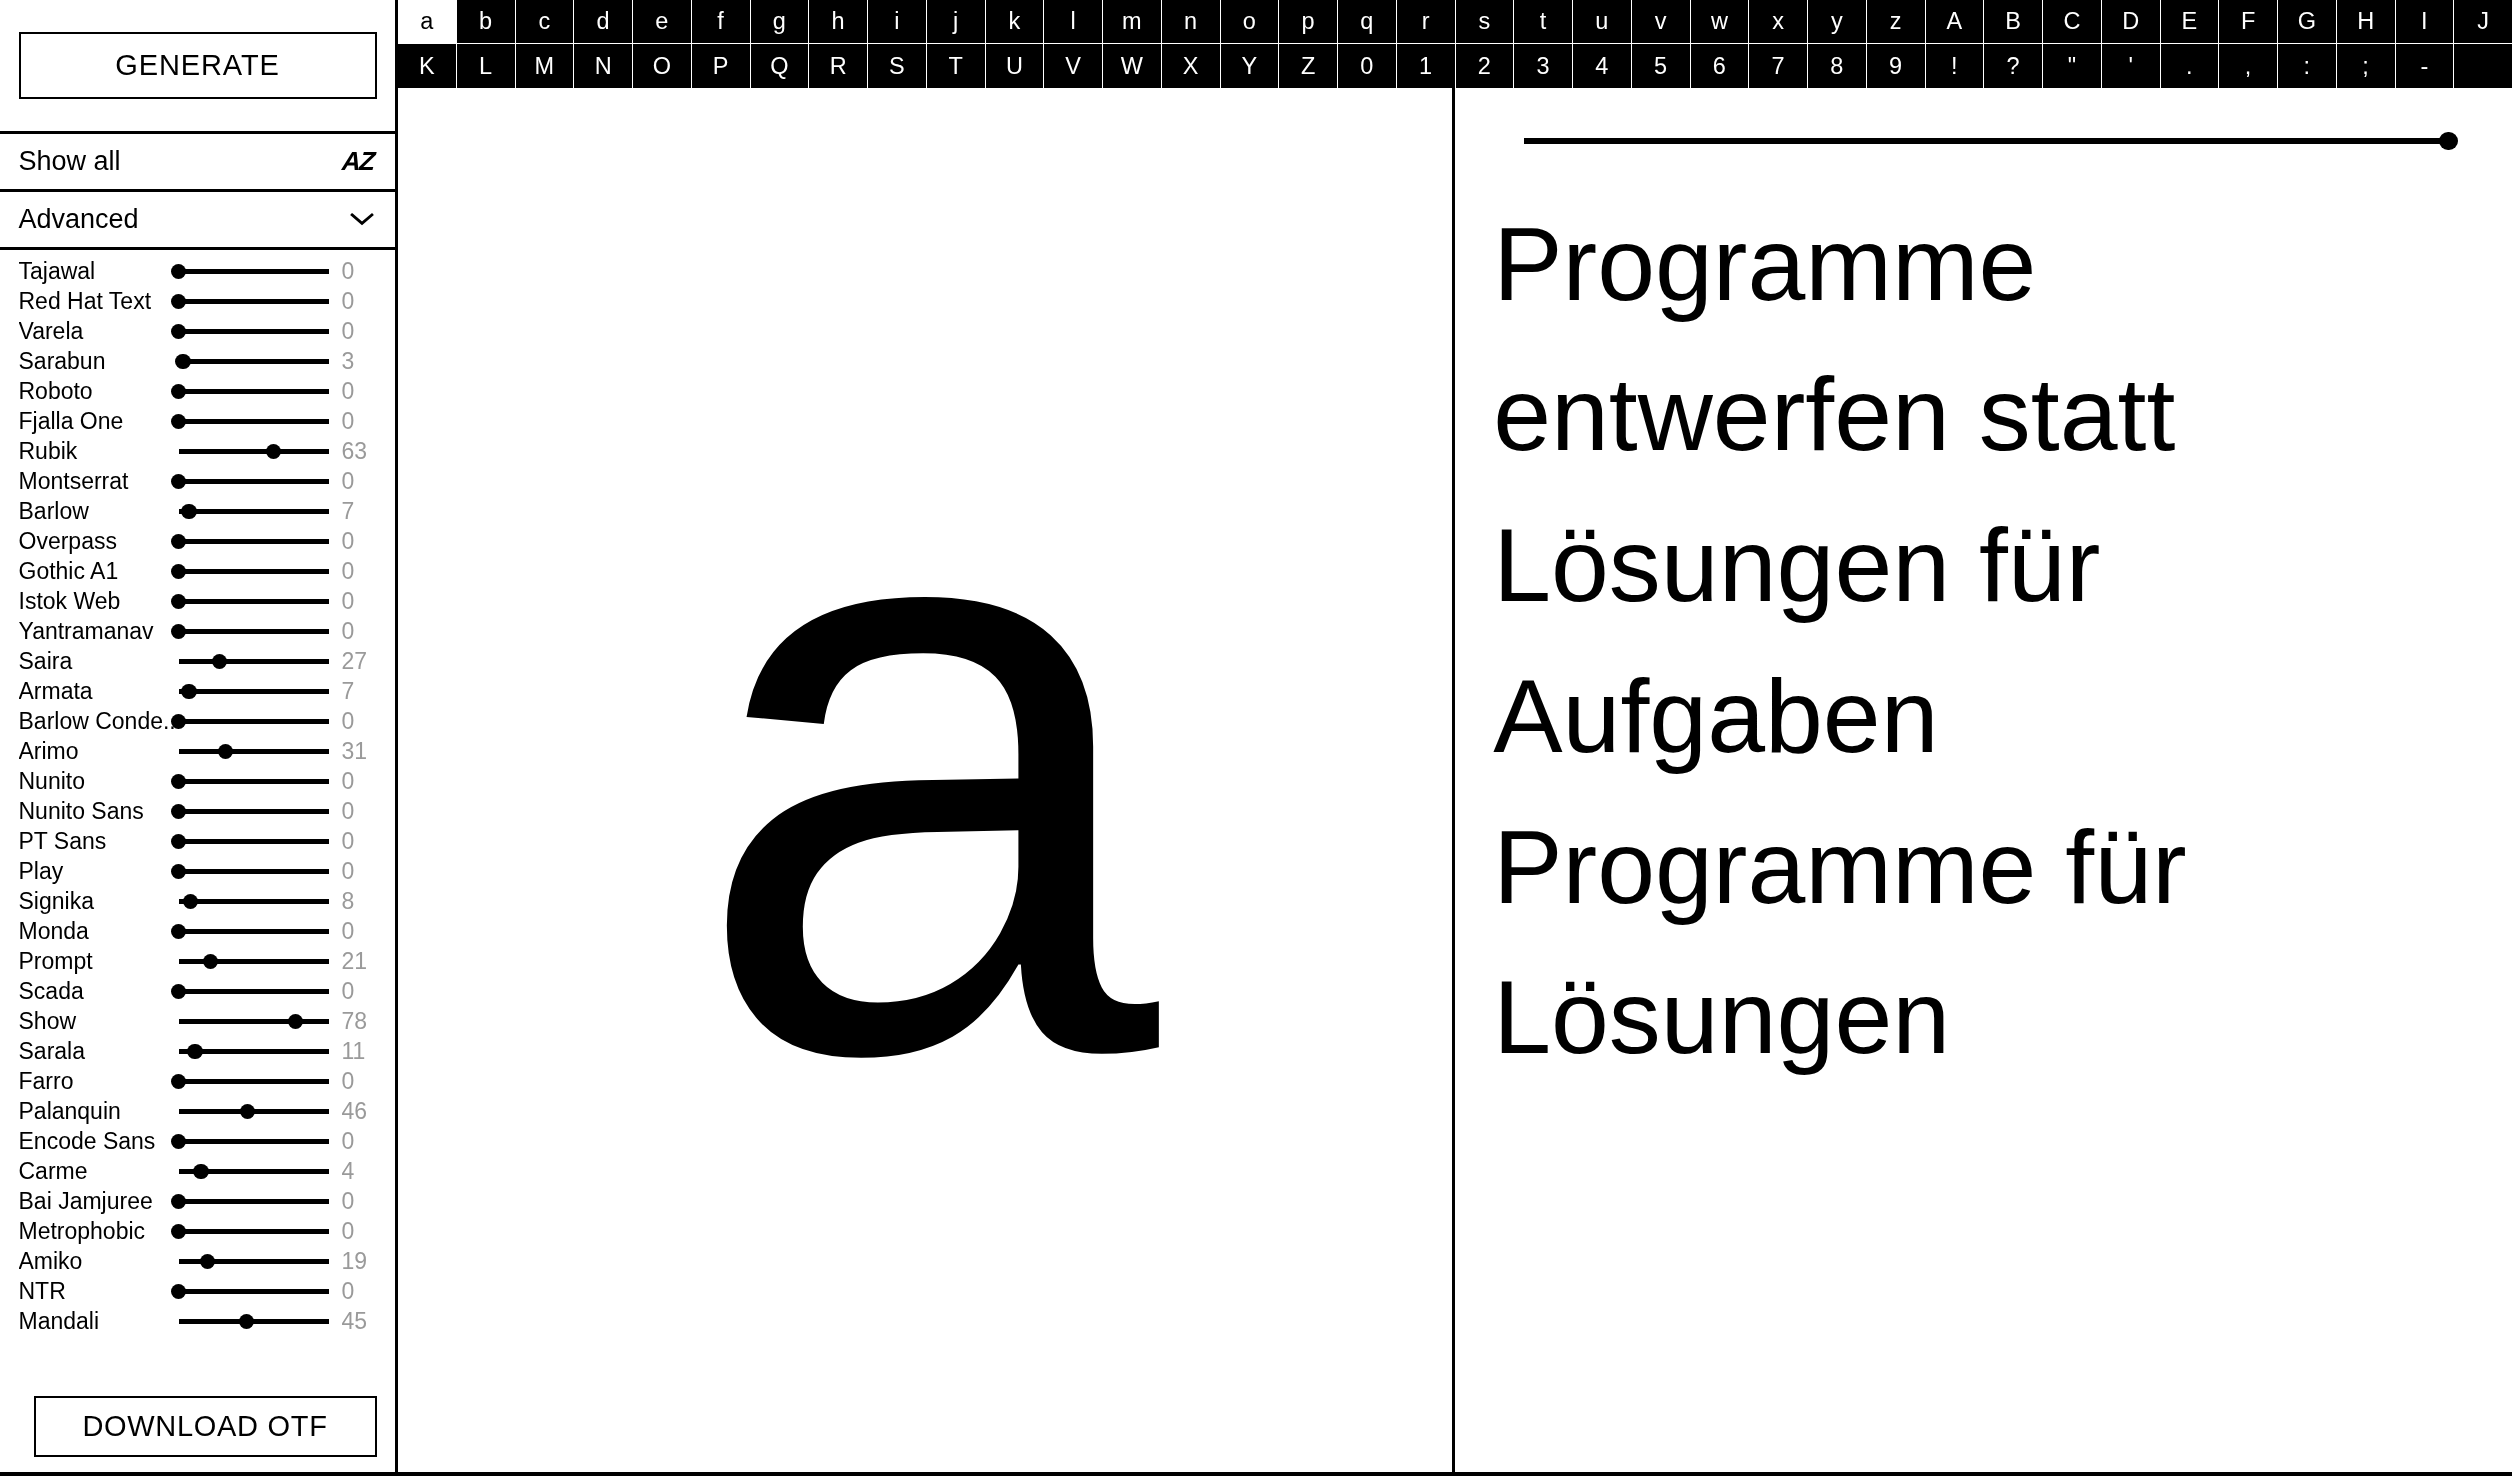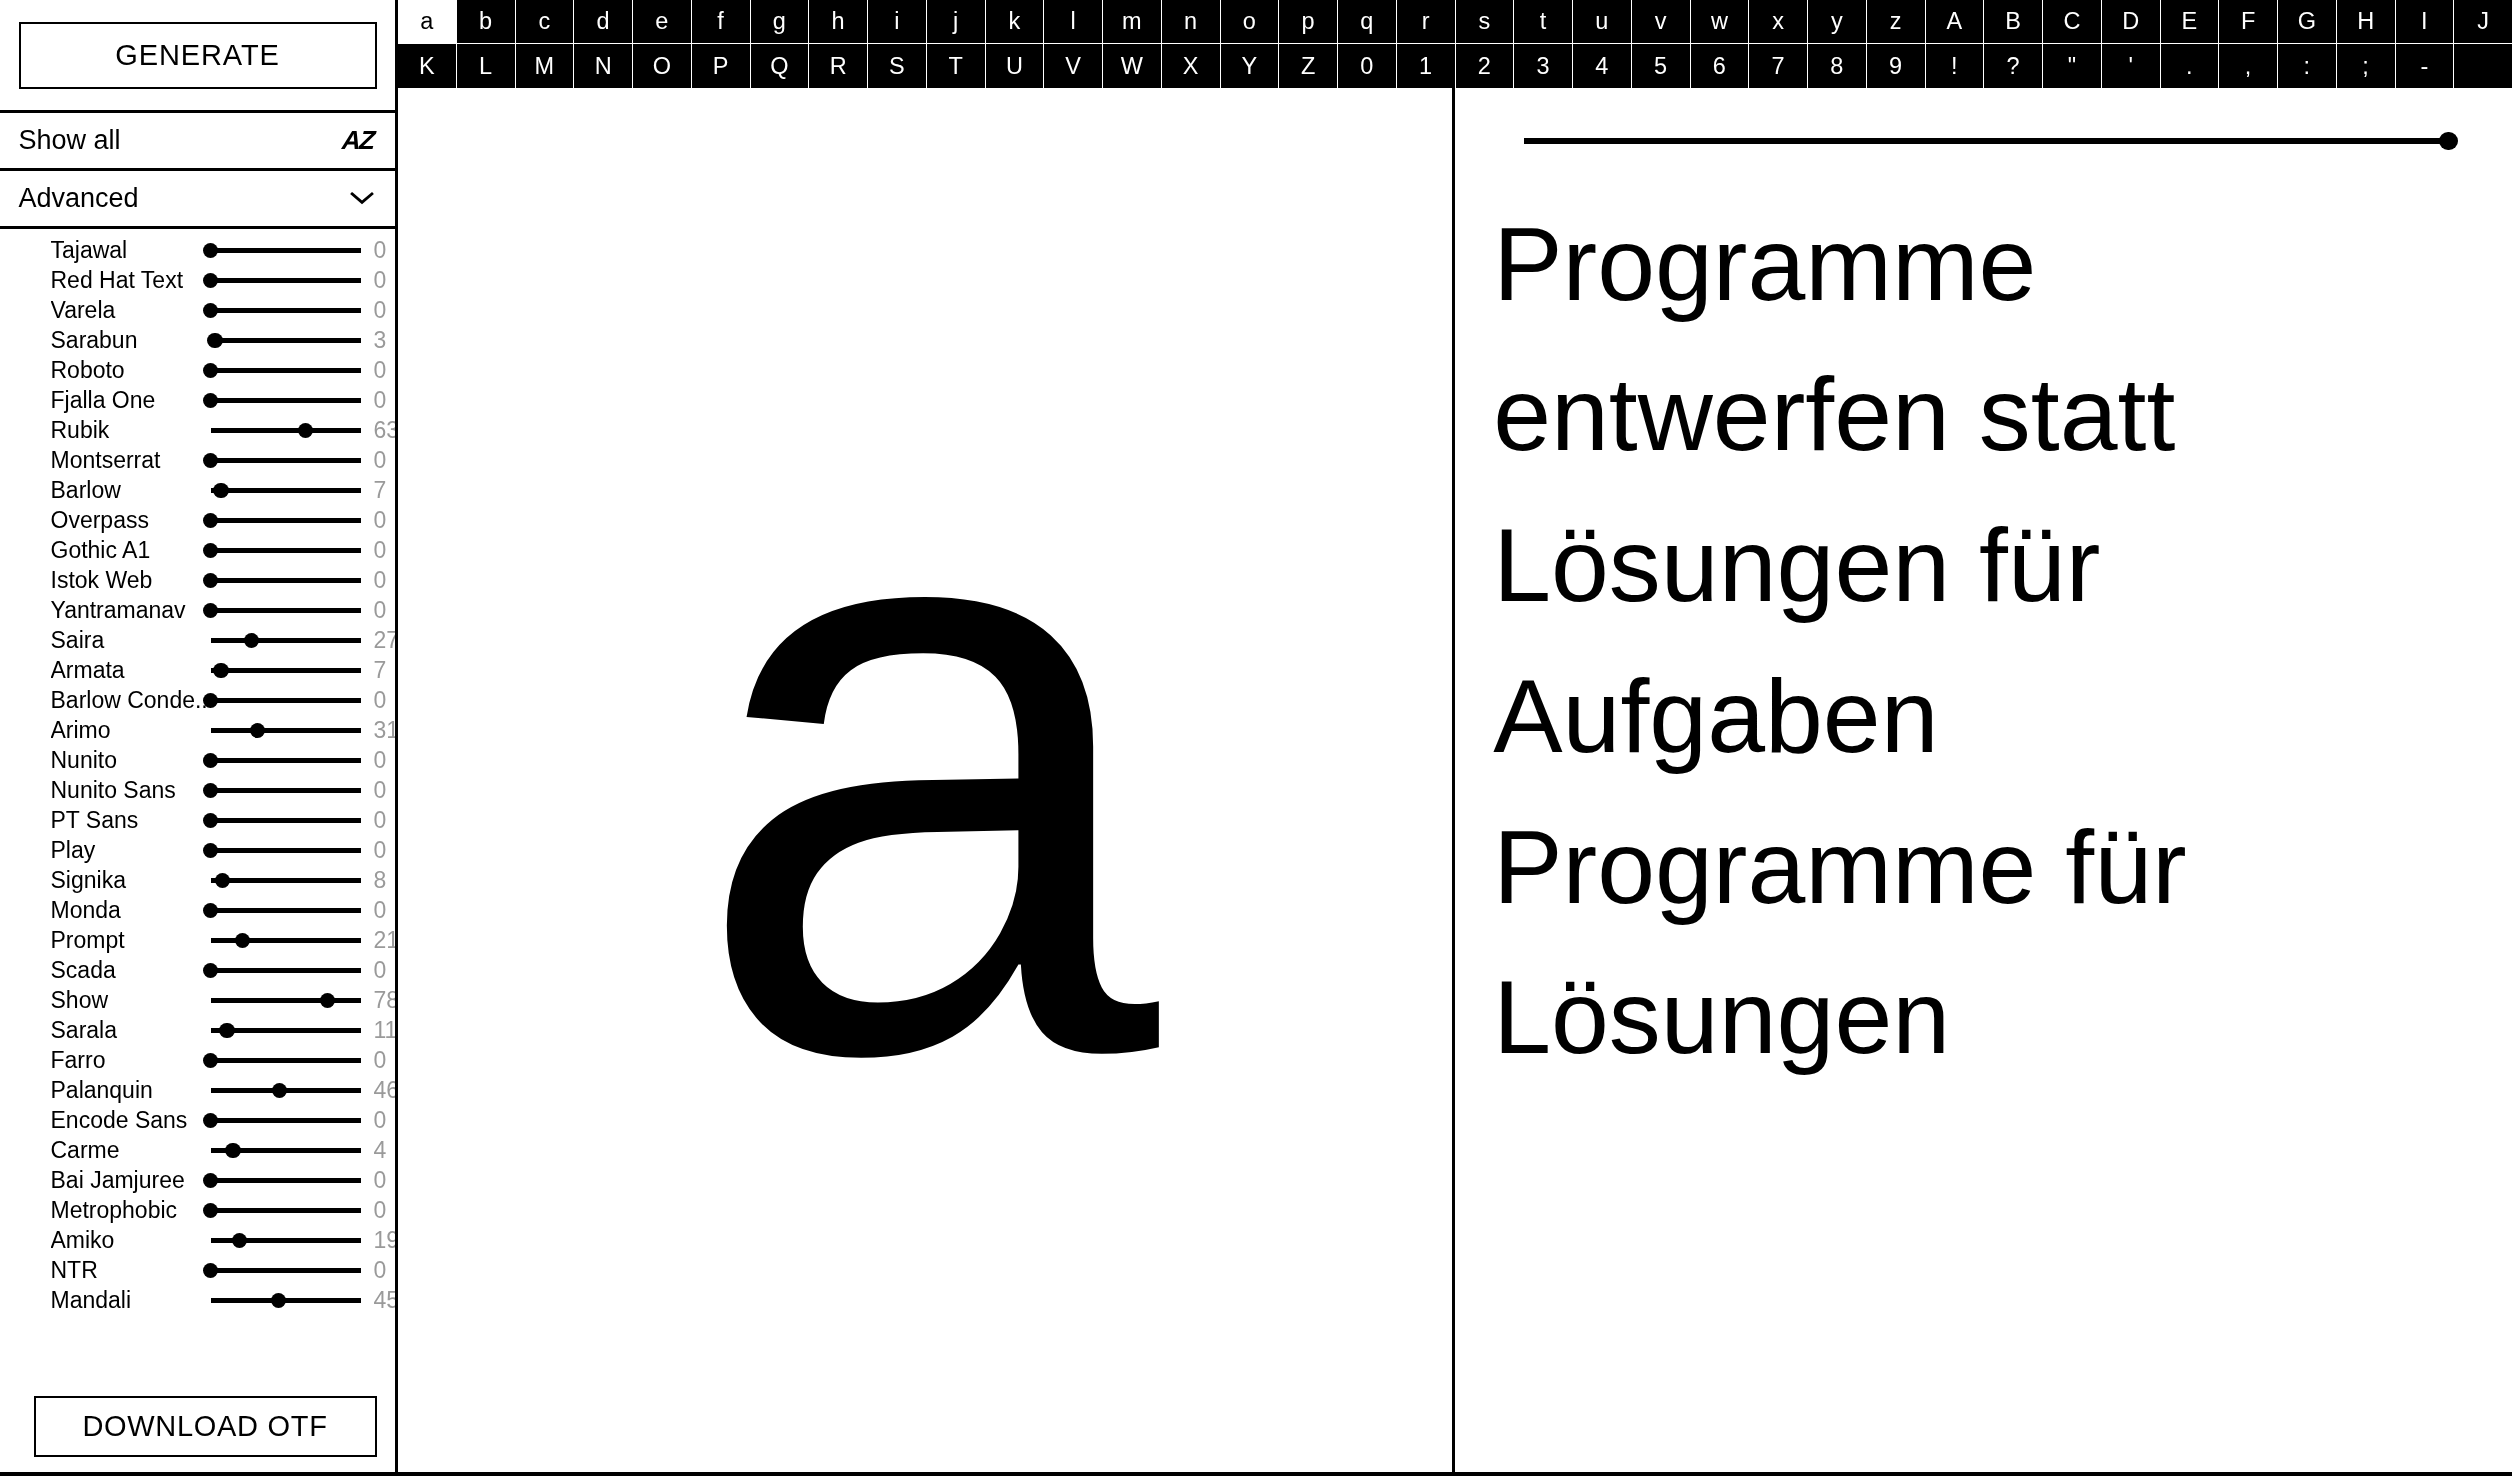--- a/index.html
+++ b/index.html
@@ -22,21 +22,21 @@
   #sidebar {
     position:absolute; left:0; top:0;
     width:398px; height:1472px;
     background:#fff;
     border-right:3.6px solid #000;
     display:flex; flex-direction:column;
   }
 
   
   .gen-block {
-    height:113px;
+    height:134px;
     border-bottom:3.6px solid #000;
     display:flex; align-items:center; justify-content:center;
     padding:0 18.5px;
     flex:0 0 auto;
   }
   #generate-button {
     width:100%; height:67px;
     background:#fff;
     border:2.9px solid #000;
     font-family:"Liberation Sans", sans-serif;
@@ -94,21 +94,20 @@
   .chevron {
     width:24px; height:14.3px;
     flex:0 0 auto;
   }
 
   
   #font-list {
     flex:1 1 auto;
     overflow:hidden;
     padding-top:6.4px;
-    padding-left:32px;
   }
   .font-row {
     height:30px;
     display:flex; align-items:center;
     padding:0 0 0 18.5px;
   }
   .font-name {
     width:160px;
     font-size:23px;
     color:#000;

